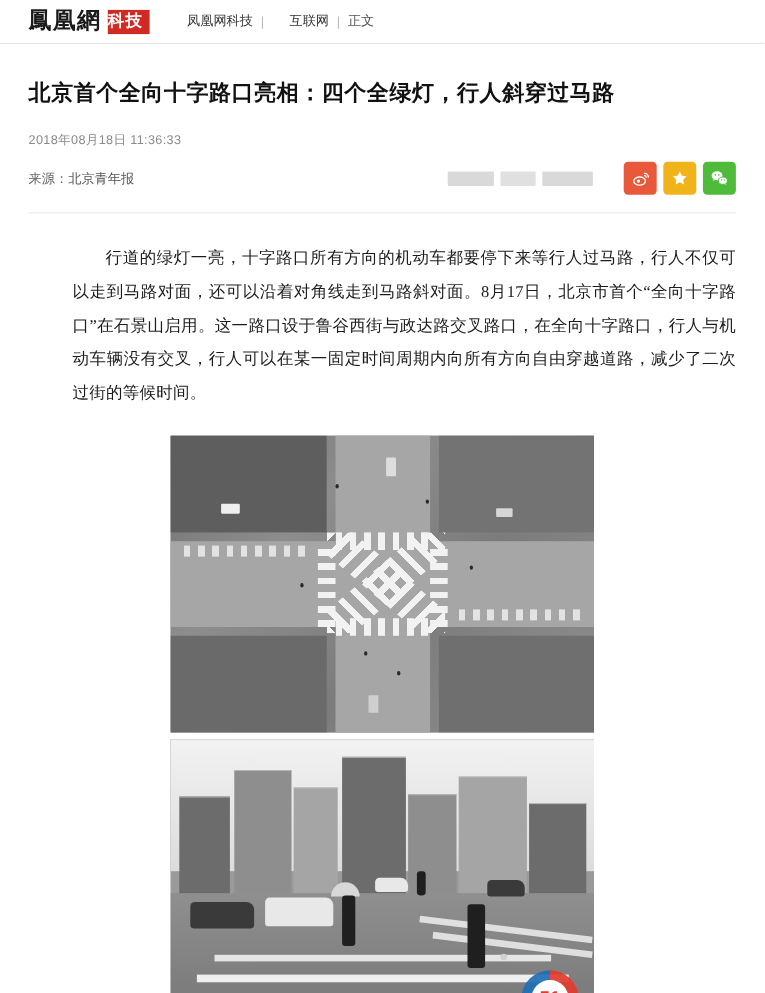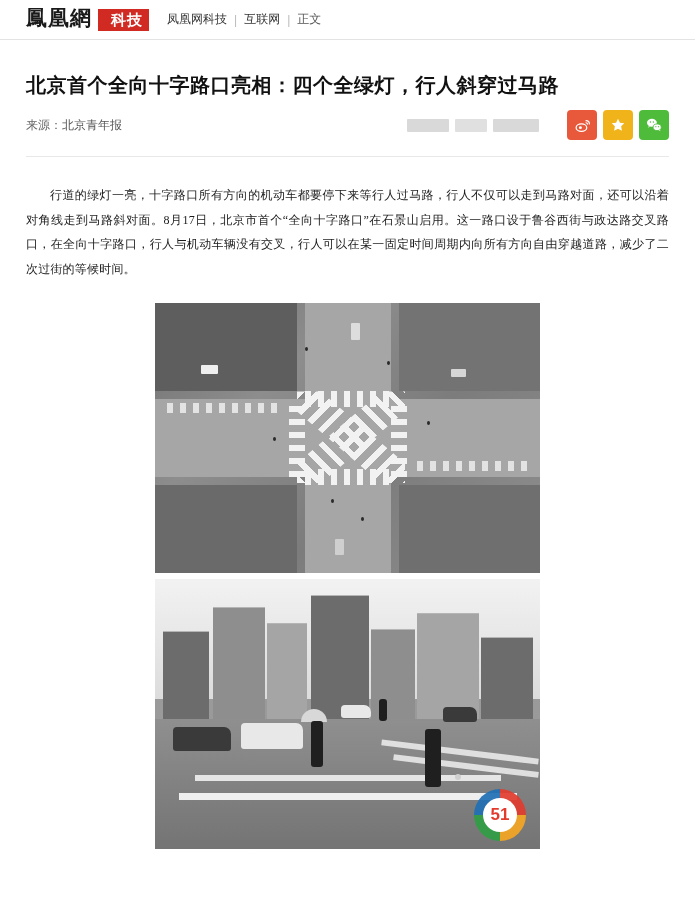--- a/index.html
+++ b/index.html
@@ -40,35 +40,35 @@
     line-height: 1;
     padding-bottom: 2px;
   }
   .logo-badge {
     margin-left: 6px;
     background: #d02a23;
     color: #fff;
     font-family: "Liberation Sans", sans-serif;
     font-size: 15px;
     font-weight: bold;
-    padding: 3px 6px 4px 13px;
+    padding: 3px 6px 4px 0;
     line-height: 1;
     letter-spacing: 1px;
   }
   .breadcrumb {
     margin-left: 18px;
     font-family: "Liberation Sans", sans-serif;
     font-size: 12px;
     color: #444;
     display: flex;
     align-items: center;
     gap: 7px;
     white-space: nowrap;
   }
-  .breadcrumb .crumb-link { color: #333; text-decoration: none; }
+  .breadcrumb .crumb-link { color: #333; text-decoration: none; margin-left: 16px; }
   .breadcrumb .sep { color: #bbb; }
   .breadcrumb .crumb-current { color: #555; }
 
   
   .article {
     padding: 0 26px;
     box-sizing: border-box;
   }
   .headline {
     font-family: "Liberation Serif", "DejaVu Serif", serif;
@@ -134,26 +134,27 @@
 
   .divider {
     height: 1px;
     background: #e8e8e8;
     margin-top: 16px;
   }
 
   .body-text {
     margin-top: 26px;
     font-family: "Liberation Serif", "DejaVu Serif", serif;
-    font-size: 12px;
+    font-size: 15px;
     line-height: 2.05;
     color: #1c1c1c;
     text-align: justify;
     text-indent: 2em;
     letter-spacing: 0.2px;
+    margin-left: 40px;
   }
 
   
   .figures {
     margin-top: 22px;
     display: flex;
     flex-direction: column;
     align-items: center;
   }
   .figure {
@@ -319,20 +320,21 @@
     <a class="crumb-link" href="#">互联网</a>
     <span class="sep">|</span>
     <span class="crumb-current">正文</span>
   </nav>
 </div>
 
 <div class="article">
 
   <h1 class="headline">北京首个全向十字路口亮相：四个全绿灯，行人斜穿过马路</h1>
 
+  <div class="meta-row">2018年08月18日  11:36:33</div>
 
   <div class="meta-source-row">
     <div class="source-text">
       <span>来源：</span><span class="src-name">北京青年报</span>
     </div>
 
     <div class="share-zone">
       <div class="blur-group">
         <div class="blur-block blur-a"></div>
         <div class="blur-block blur-b"></div>

